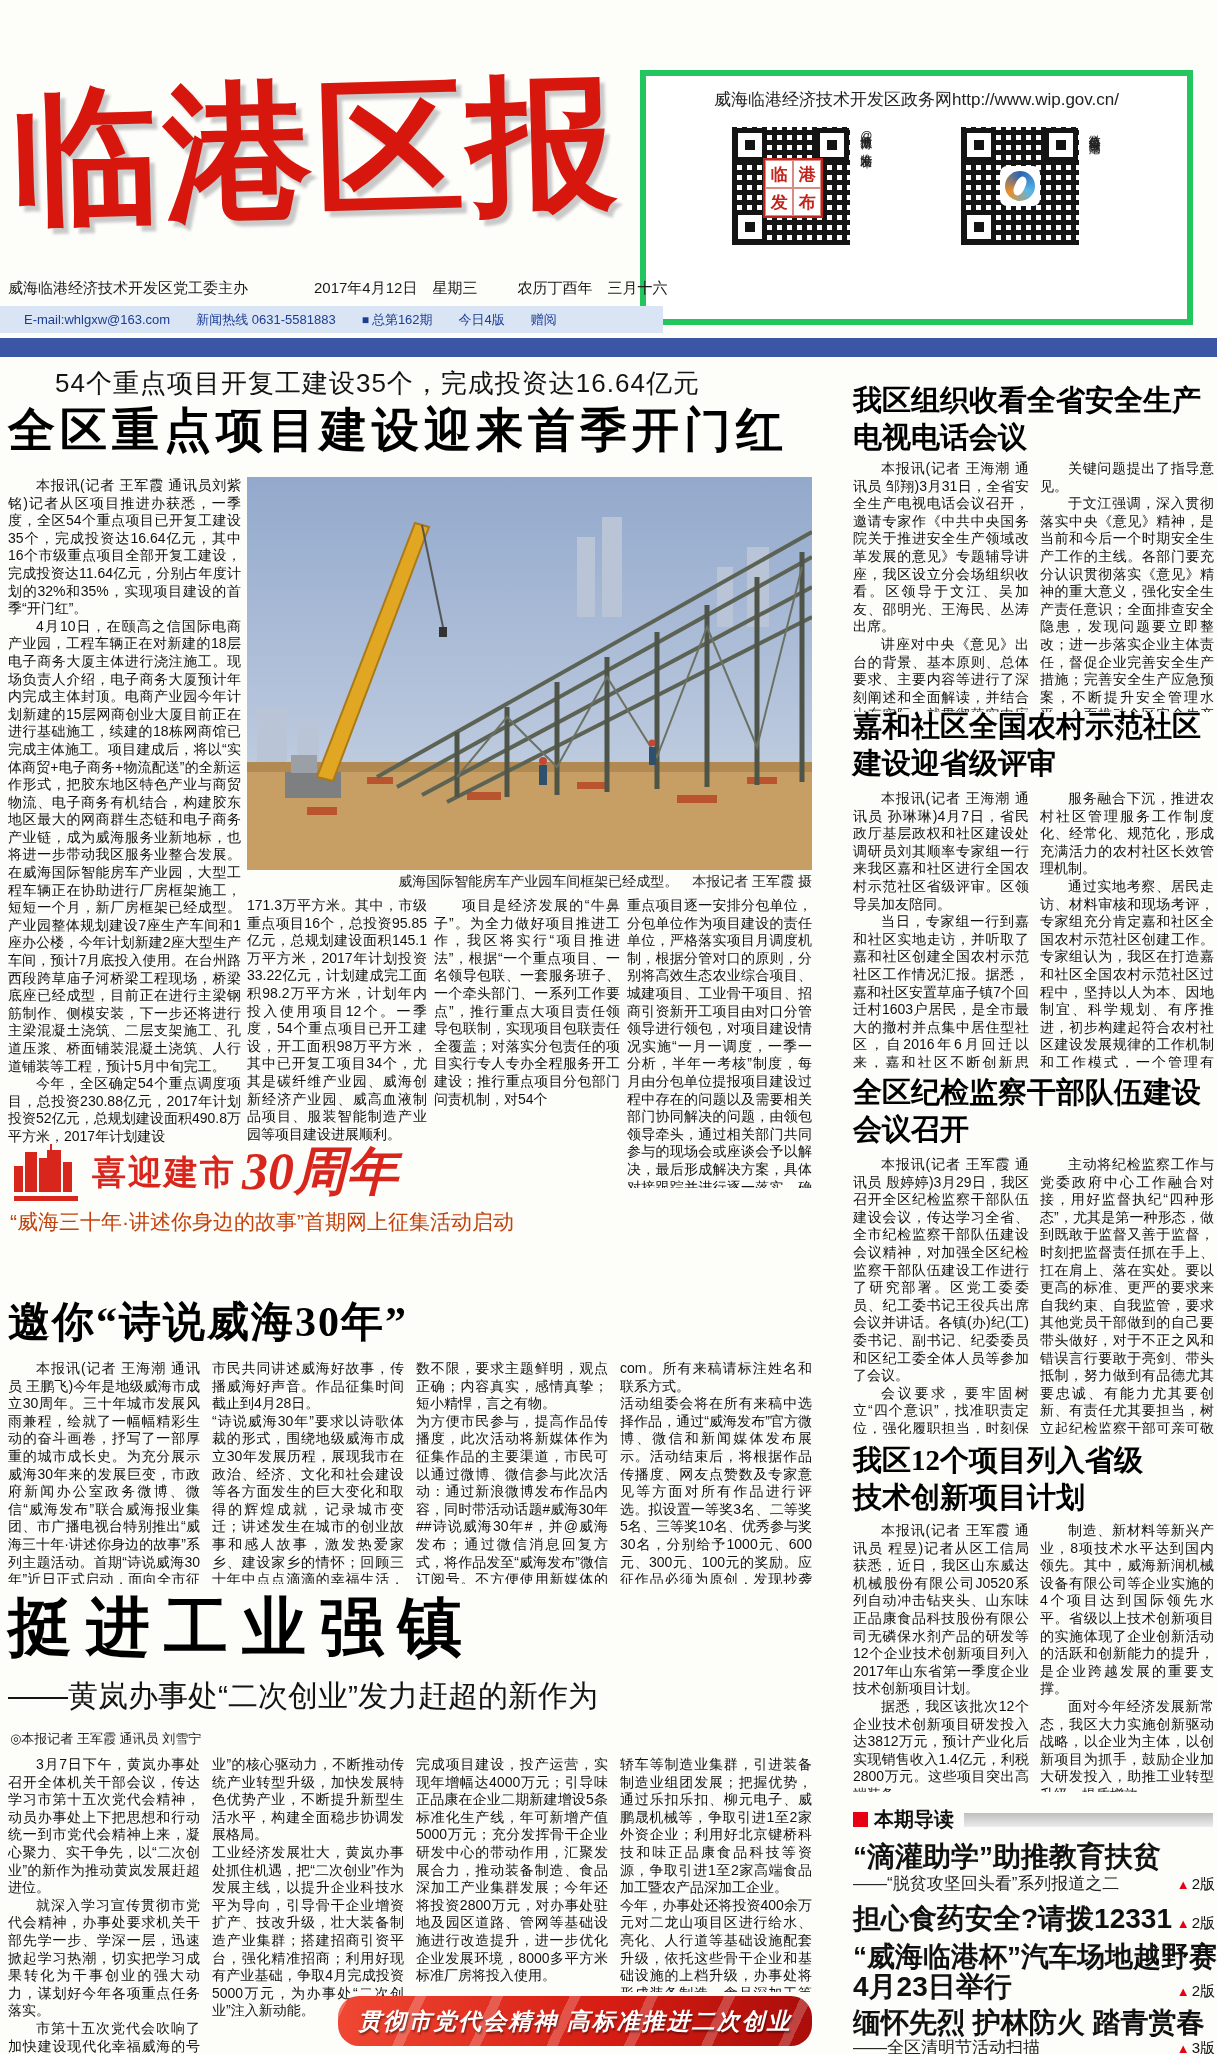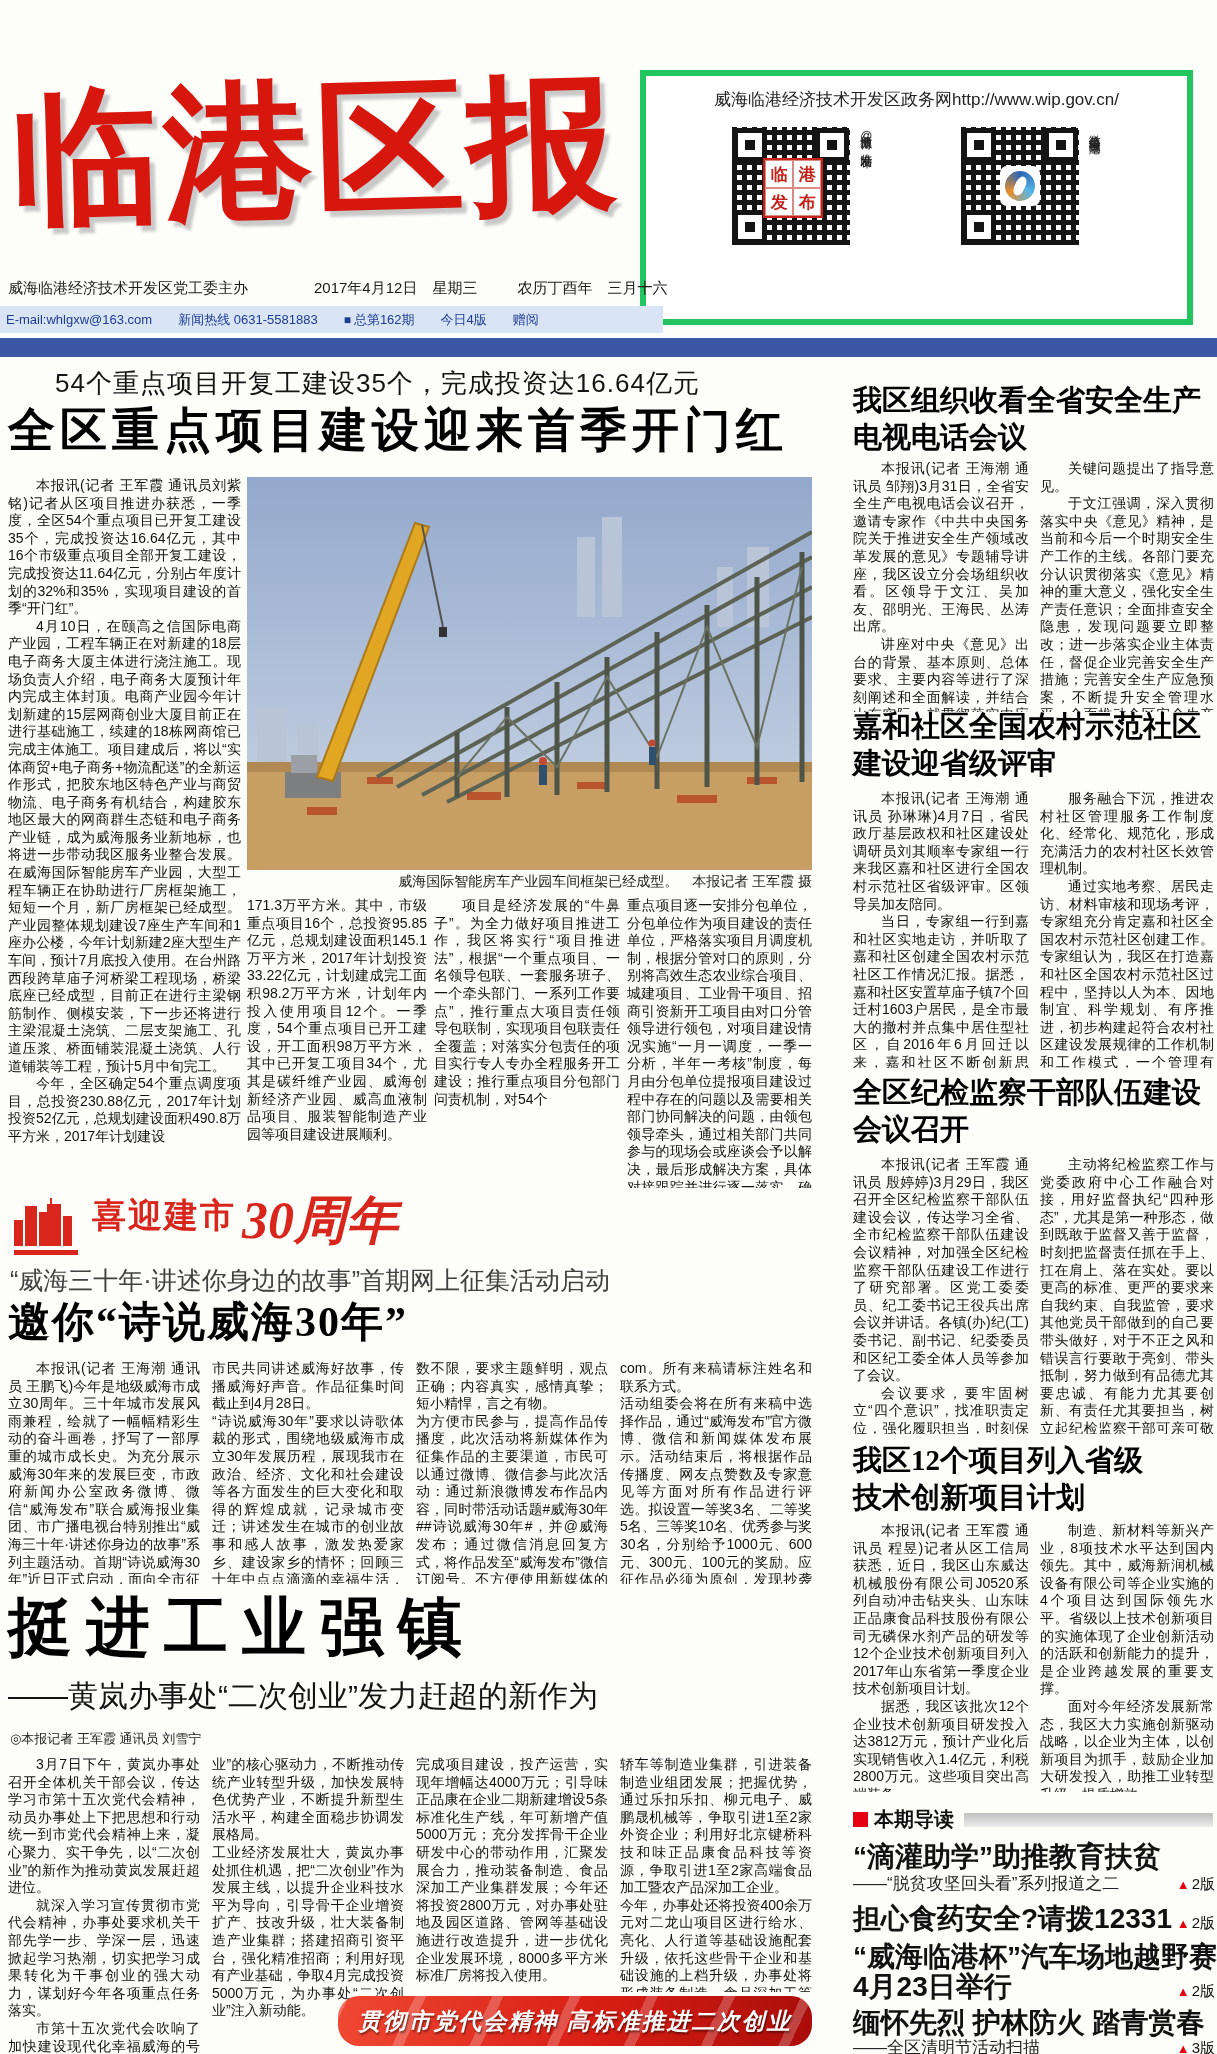--- a/index.html
+++ b/index.html
@@ -29,21 +29,21 @@
        border-radius:7px;display:flex;align-items:center;justify-content:center;}
   .wechat-logo{width:30px;height:30px;border-radius:50%;
        background:conic-gradient(#2b63b5,#58b7e6,#e88f2a,#2b63b5);position:relative;}
   .wechat-logo::after{content:"";position:absolute;left:10px;top:5px;width:10px;height:20px;
        background:#fff;border-radius:50%/40%;transform:rotate(25deg);}
   .qr-label{writing-mode:vertical-rl;text-orientation:upright;font-size:12px;letter-spacing:1px;
        margin-left:5px;color:#222;height:118px;}
   .publine{left:8px;top:279px;width:810px;font-size:15px;color:#1a1a1a;display:flex;white-space:nowrap;}
   .publine .d1{margin-left:66px;} .publine .d2{margin-left:40px;}
   .infobar{left:0;top:306px;width:663px;height:27px;background:#d9e4f5;color:#1d3c92;font-size:13px;
-       display:flex;align-items:center;padding:0 6px;box-sizing:border-box;white-space:nowrap;}
+       display:flex;align-items:center;padding:0 24px;box-sizing:border-box;white-space:nowrap;}
   .infobar span{margin-right:26px;} .infobar .mk{margin-right:3px;font-size:12px;}
   .bluebar{left:0;top:338px;width:1217px;height:19px;background:#3c56a6;}
   
   .kicker{left:10px;top:366px;width:810px;font-size:26px;letter-spacing:1px;color:#141414;white-space:nowrap;margin-left:45px;}
   .lead-headline{left:8px;top:399px;width:812px;font-family:"Liberation Serif","DejaVu Serif",serif;
        font-weight:bold;font-size:47px;letter-spacing:5px;color:#000000;white-space:nowrap;}
   .col{font-size:14px;line-height:17.6px;text-align:justify;overflow:hidden;}
   .col p{margin:0;text-indent:2em;}
   .lead-col1{left:8px;top:477px;width:233px;height:712px;}
   .photo{left:247px;top:477px;width:565px;height:393px;background:#9db3d2;}
@@ -60,26 +60,26 @@
   .digest-head{left:853px;top:1806px;width:360px;display:flex;align-items:center;}
   .digest-sq{width:15px;height:15px;background:#e60012;margin-right:6px;}
   .digest-title{font-weight:bold;font-size:20px;color:#111;margin-right:10px;white-space:nowrap;}
   .digest-bar{flex:1;height:14px;background:linear-gradient(#bfbfbf,#ececec);}
   .digest-row{left:853px;width:362px;display:flex;align-items:baseline;}
   .dg-b{font-weight:bold;font-size:28px;color:#111;white-space:nowrap;}
   .dg-s{font-size:17px;color:#222;white-space:nowrap;}
   .dg-page{margin-left:auto;font-size:15px;color:#111;white-space:nowrap;}
   .tri{color:#e60012;font-size:13px;margin-right:2px;}
   
-  .ann-logo{left:14px;top:1198px;display:flex;align-items:flex-start;height:58px;}
+  .ann-logo{left:14px;top:1143px;display:flex;align-items:center;height:58px;}
   .ann-icon{width:64px;height:52px;border-bottom:5px solid #d9261c;margin-right:14px;}
   .ann-prefix{font-weight:bold;font-size:34px;color:#d9261c;letter-spacing:2px;line-height:1;}
   .ann-num{font-weight:bold;font-style:italic;font-size:52px;color:#d9261c;line-height:.9;margin-left:6px;
        font-family:"Liberation Serif","DejaVu Serif",serif;}
-  .ann-kicker{left:10px;top:1264px;width:810px;font-size:25px;color:#404040;white-space:nowrap;}
+  .ann-kicker{left:10px;top:1208px;width:810px;font-size:21px;color:#c2410c;white-space:nowrap;}
   .ann-headline{left:8px;top:1294px;width:810px;font-family:"Liberation Serif","DejaVu Serif",serif;
        font-weight:bold;font-size:42px;letter-spacing:2px;color:#000;white-space:nowrap;}
   .ann-col{top:1360px;height:224px;width:192px;}
   .ac1{left:8px}.ac2{left:212px}.ac3{left:416px}.ac4{left:620px}
   
   .ind-headline{left:8px;top:1584px;font-family:"Liberation Serif","DejaVu Serif",serif;font-weight:bold;
        font-size:64px;letter-spacing:14px;color:#000;white-space:nowrap;}
   .ind-subhead{left:8px;top:1676px;font-size:30px;color:#141414;white-space:nowrap;}
   .ind-byline{left:10px;top:1730px;font-size:13px;color:#222;}
   .ind-col{top:1756px;height:298px;width:192px;}

